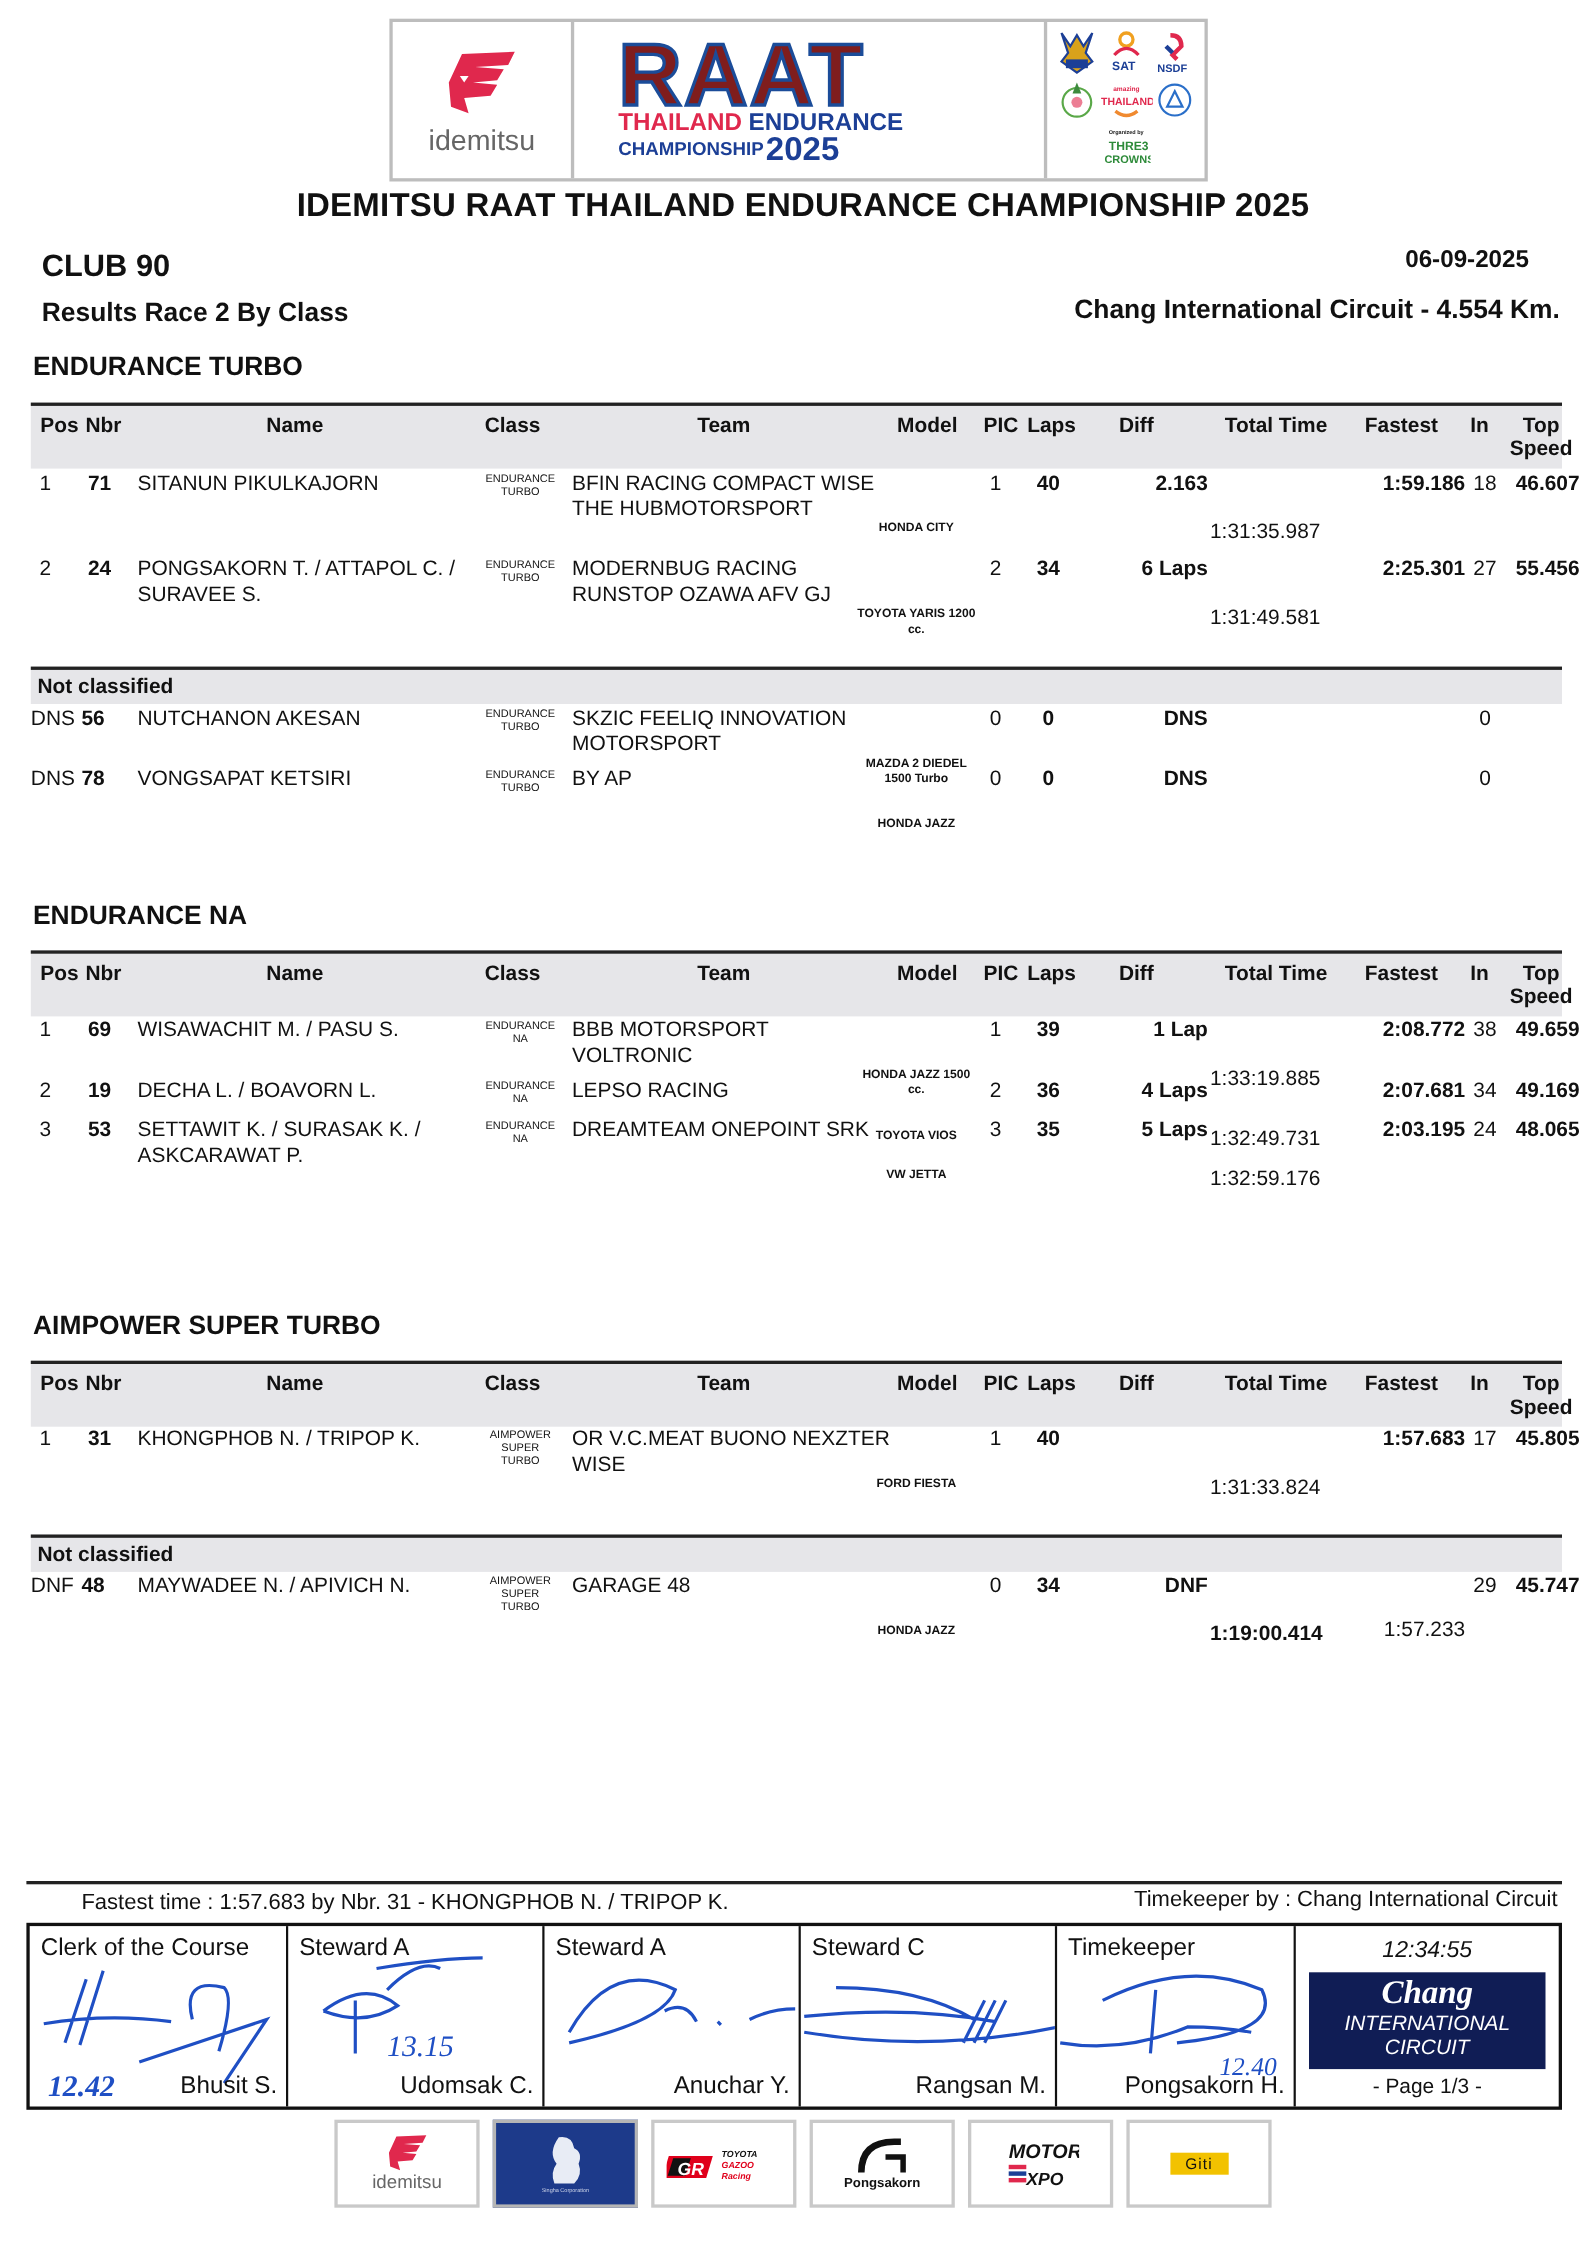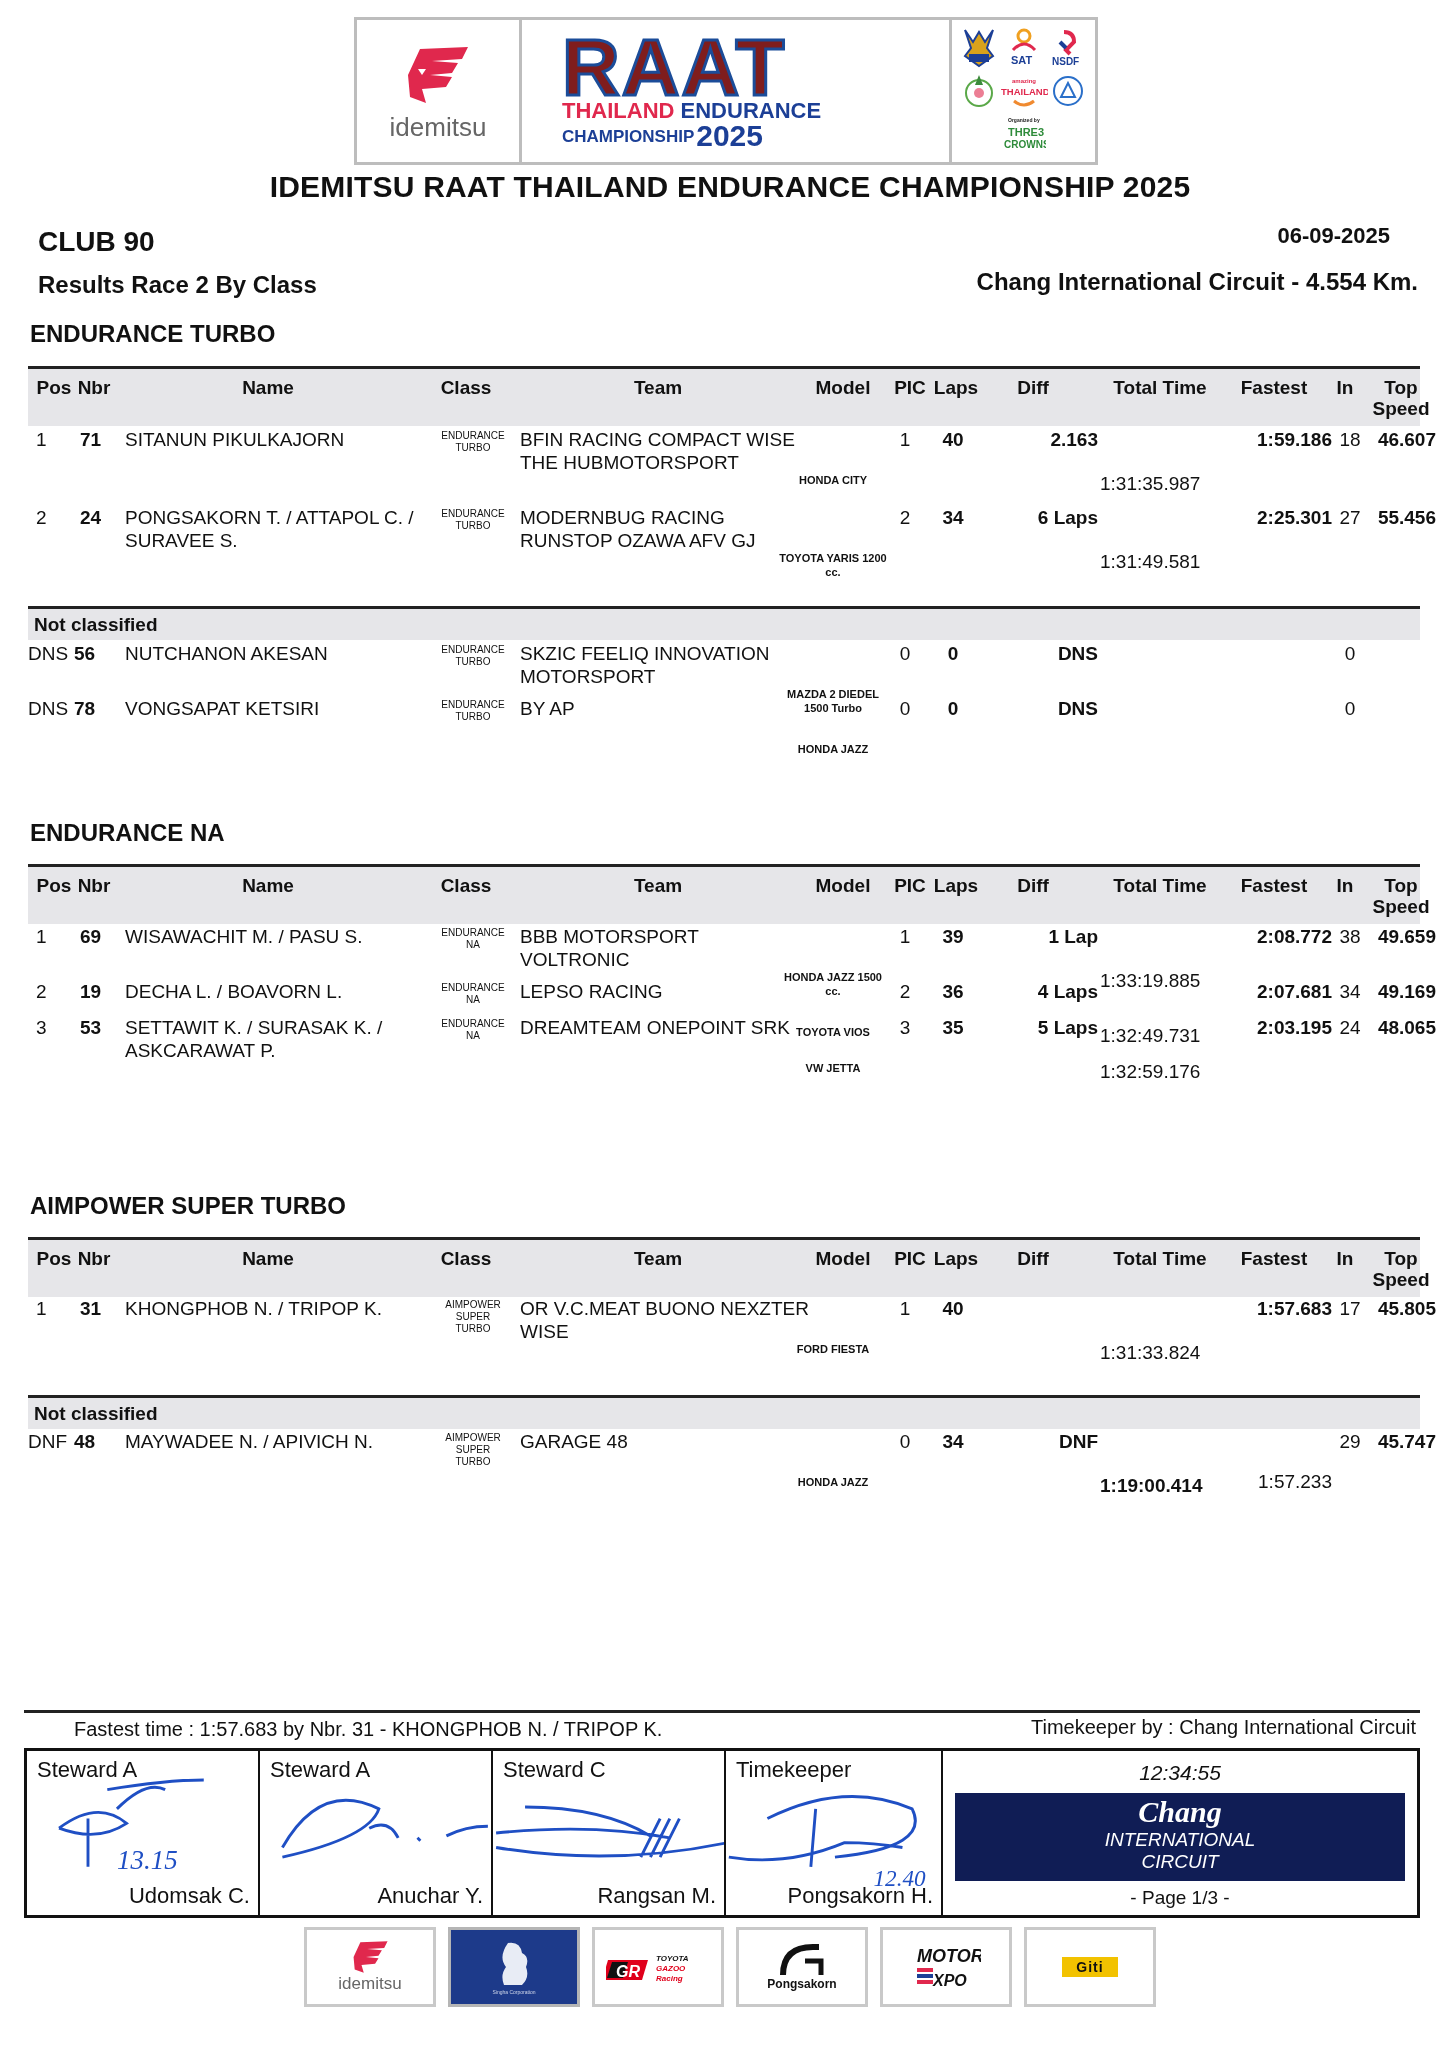--- a/index.html
+++ b/index.html
@@ -377,20 +377,28 @@
       <div class="c in">29</div>
       <div class="c speed">45.747</div>
     </div>
   </div>
 
 <div class="abs footer-rule"></div>
 <div class="abs fastest-line">Fastest time : 1:57.683  by Nbr.  31 - KHONGPHOB N. / TRIPOP K.</div>
 <div class="abs timekeeper-line">Timekeeper by : Chang International Circuit</div>
 
 <div class="abs sign-table">
+  <div class="sign-cell" style="width:235px">
+    <div class="sign-role">Clerk of the Course</div>
+    <svg class="sign-svg" viewBox="0 0 235 170">
+      <path d="M30 110 l20 -60 M44 112 l22 -70 M10 92 q60 -10 120 -2 M150 88 q-10 -40 30 -30 q10 10 -5 60 M100 128 l120 -40 l-40 60" fill="none" stroke="#1f4fc4" stroke-width="3"></path>
+      <text x="14" y="160" font-size="28" font-style="italic" font-weight="700" fill="#1f4fc4" font-family="Liberation Serif, serif">12.42</text>
+    </svg>
+    <div class="sign-name">Bhusit S.</div>
+  </div>
   <div class="sign-cell" style="width:233px">
     <div class="sign-role">Steward A</div>
     <svg class="sign-svg" viewBox="0 0 233 170">
       <path d="M30 80 q40 -30 70 -5 q-30 20 -70 5 M60 70 l0 50 M90 60 q30 -30 50 -20 M80 40 q60 -10 100 -10" fill="none" stroke="#1f4fc4" stroke-width="3"></path>
       <text x="90" y="122" font-size="28" font-style="italic" fill="#1f4fc4" font-family="Liberation Serif, serif">13.15</text>
     </svg>
     <div class="sign-name">Udomsak C.</div>
   </div>
   <div class="sign-cell" style="width:233px">
     <div class="sign-role">Steward A</div>
@@ -458,15 +466,15 @@
   <div class="sp">
     <svg width="70" height="54" viewBox="0 0 70 54">
       <text x="6" y="22" font-size="18" font-weight="900" font-style="italic" fill="#111" font-family="Liberation Sans, sans-serif">MOTOR</text>
       <rect x="6" y="28" width="16" height="4" fill="#e0284d"></rect>
         <rect x="6" y="34" width="16" height="4" fill="#1c3f96"></rect>
         <rect x="6" y="40" width="16" height="4" fill="#e0284d"></rect>
       <text x="22" y="46" font-size="16" font-weight="900" font-style="italic" fill="#111" font-family="Liberation Sans, sans-serif">XPO</text>
     </svg>
   </div>
   <div class="sp">
-    <div style="background:#f2c200;padding:2px 14px;font-weight:700;font-size:14px;letter-spacing:1px">Giti</div>
+    <div style="background:#f2c200;padding:2px 14px;font-weight:400;font-size:14px;letter-spacing:1px">Giti</div>
   </div>
 </div>
 
 </body></html>

